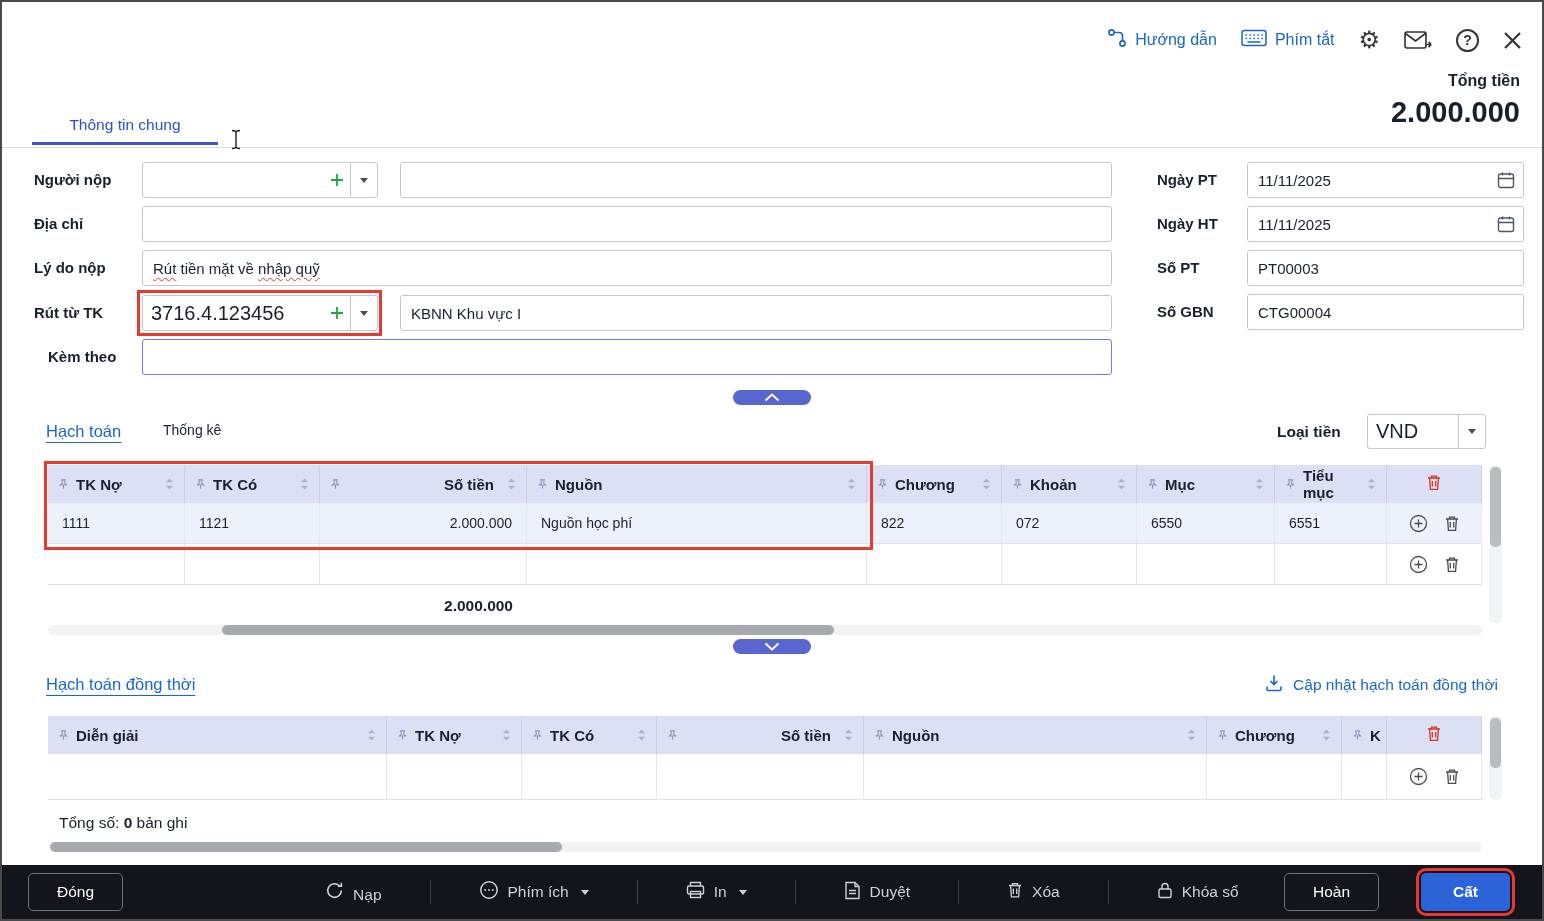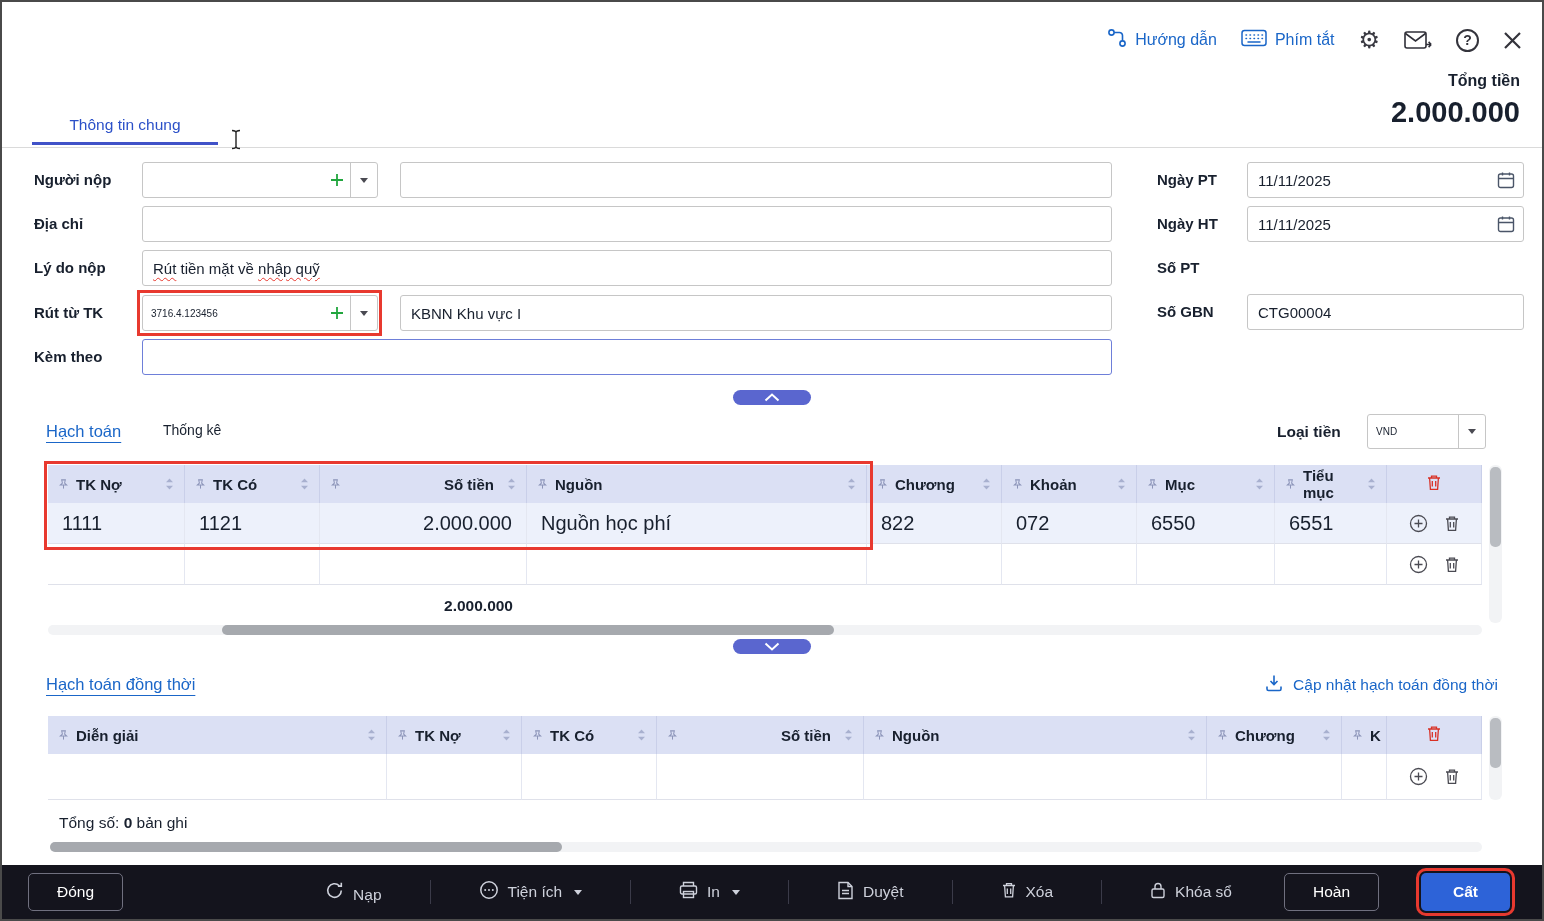--- a/index.html
+++ b/index.html
@@ -22,21 +22,21 @@
   
   .tab { position:absolute; left:30px; top:106px; width:186px; height:37px; display:flex; align-items:center; justify-content:center; color:#2b50c8; font-size:15.5px; border-bottom:3px solid #4052c8; cursor:pointer; }
   .hline { position:absolute; left:0; top:145px; width:100%; height:1px; background:#dadada; }
   .ibeam { position:absolute; left:228px; top:127px; }
   
   .lab { position:absolute; font-weight:700; font-size:15px; line-height:36px; color:#18202e; }
   .inp, input.inp { position:absolute; height:36px; border:1px solid #c6c6c6; border-radius:3px; background:#fff; font-size:15px; padding:0 10px; color:#18202e; font-family:inherit; outline:none; display:flex; align-items:center; }
   input.inp { display:block; }
   .inp.focused { border:1.5px solid #6e7fd9; }
   .combo { position:absolute; height:36px; border:1px solid #c6c6c6; border-radius:3px; display:flex; align-items:center; background:#fff; }
-  .combo input { border:none; outline:none; flex:1; min-width:0; font-size:10px; padding:0 8px; font-family:inherit; color:#18202e; background:transparent; }
+  .combo input { border:none; outline:none; flex:1; min-width:0; font-size:20px; padding:0 8px; font-family:inherit; color:#18202e; background:transparent; }
   .combo .plus { display:flex; align-items:center; margin-right:5px; cursor:pointer; }
   .combo .dd { width:27px; align-self:stretch; border-left:1px solid #c6c6c6; display:flex; align-items:center; justify-content:center; cursor:pointer; }
   .tri { width:0; height:0; border-left:4.5px solid transparent; border-right:4.5px solid transparent; border-top:5.5px solid #4a4a52; }
   .inpw { position:absolute; height:36px; border:1px solid #c6c6c6; border-radius:3px; display:flex; align-items:center; background:#fff; }
   .inpw input { flex:1; min-width:0; border:none; outline:none; font-size:15px; padding:0 10px; font-family:inherit; color:#18202e; }
   .inpw .cal { margin-right:8px; display:flex; cursor:pointer; }
   .sq { text-decoration:underline; text-decoration-style:wavy; text-decoration-color:#e8392f; text-decoration-thickness:1px; text-underline-offset:3px; }
   .hl { position:absolute; border:3px solid #e8392f; pointer-events:none; z-index:6; }
   
   .pill { position:absolute; left:50%; transform:translateX(-50%); width:78px; height:15px; background:#5a66cf; border-radius:8px; display:flex; align-items:center; justify-content:center; cursor:pointer; }
@@ -48,21 +48,21 @@
   .tbl { position:absolute; left:46px; width:1434px; }
   .thead { display:flex; height:38px; background:#dbe0f4; }
   .th { display:flex; align-items:center; gap:7px; padding:0 10px; border-right:1px solid #c9cfe9; font-weight:700; font-size:15px; color:#18202e; }
   .th .sort { margin-left:auto; display:flex; }
   .th.num .th-label { margin-left:auto; }
   .th.num .sort { margin-left:6px; }
   .th.actions { justify-content:center; }
   .tr { display:flex; background:#fff; }
   .tr.h41 { height:41px; } .tr.h46 { height:46px; }
   .tr.alt { background:#edf1fb; }
-  .td { display:flex; align-items:center; padding:0 14px; font-size:20px; color:#18202e; border-right:1px solid #e4e7f1; border-bottom:1px solid #dfe1ea; }
+  .td { display:flex; align-items:center; padding:0 14px; font-size:14px; color:#18202e; border-right:1px solid #e4e7f1; border-bottom:1px solid #dfe1ea; }
   .td.num { justify-content:flex-end; }
   .td.actions { justify-content:center; gap:16px; padding:0; }
   .icon-btn { display:flex; align-items:center; cursor:pointer; }
   .tb1 .col0{width:137px}.tb1 .col1{width:135px}.tb1 .col2{width:207px}.tb1 .col3{width:340px}.tb1 .col4{width:135px}.tb1 .col5{width:135px}.tb1 .col6{width:138px}.tb1 .col7{width:112px}.tb1 .col8{width:95px}
   .tb2 .col0{width:339px}.tb2 .col1{width:135px}.tb2 .col2{width:135px}.tb2 .col3{width:207px}.tb2 .col4{width:343px}.tb2 .col5{width:135px}.tb2 .col6{width:45px}.tb2 .col7{width:95px}
   .total-row { margin-left:272px; width:207px; text-align:right; padding:12px 14px 0; font-weight:700; font-size:15.5px; }
   .hscroll { position:relative; margin-top:10px; height:10px; background:#f2f3f5; border-radius:5px; }
   .hthumb { position:absolute; top:0; height:10px; background:#a6a9ae; border-radius:5px; cursor:pointer; }
   .vscroll { position:absolute; width:13px; background:#f2f3f5; border-radius:6px; }
   .vthumb { position:absolute; left:1px; width:11px; background:#b9bcc1; border-radius:5px; cursor:pointer; }
@@ -161,21 +161,21 @@
           <path d="M8 2v12M2 8h12" stroke="#21a63e" stroke-width="1.8"></path>
         </svg>
       </span>
     <span class="dd">
         <span class="tri"></span>
       </span>
   </div>
   <input class="inp" style="left: 398px; top: 293px; width: 712px;" value="KBNN Khu vực I">
   <div class="hl" style="left:135px; top:288px; width:245px; height:46px;"></div>
 
-  <div class="lab" style="left:32px; top:337px;">Kèm theo</div>
+  <div class="lab" style="left:46px; top:337px;">Kèm theo</div>
   <input class="inp focused" style="left: 140px; top: 337px; width: 970px;" value="">
 
   <div class="lab" style="left:1155px; top:160px;">Ngày PT</div>
   <div class="inpw" style="left:1245px; top:160px; width:277px;">
     <input value="11/11/2025" style="">
     <span class="cal">
         <svg width="18" height="18" viewBox="0 0 18 18" fill="none" stroke="#4a5568" stroke-width="1.4">
           <rect x="1.5" y="3" width="15" height="13.5" rx="2"></rect>
           <path d="M1.5 7.5h15M5.5 1.5v3M12.5 1.5v3"></path>
         </svg>
@@ -185,20 +185,21 @@
   <div class="inpw" style="left:1245px; top:204px; width:277px;">
     <input value="11/11/2025" style="">
     <span class="cal">
         <svg width="18" height="18" viewBox="0 0 18 18" fill="none" stroke="#4a5568" stroke-width="1.4">
           <rect x="1.5" y="3" width="15" height="13.5" rx="2"></rect>
           <path d="M1.5 7.5h15M5.5 1.5v3M12.5 1.5v3"></path>
         </svg>
       </span>
   </div>
   <div class="lab" style="left:1155px; top:248px;">Số PT</div>
+  <input class="inp" style="left: 1245px; top: 248px; width: 277px;" value="PT00003">
   <div class="lab" style="left:1155px; top:292px;">Số GBN</div>
   <input class="inp" style="left: 1245px; top: 292px; width: 277px;" value="CTG00004">
 
   <div class="pill" style="top:388px;">
       <svg width="16" height="9" viewBox="0 0 16 9" fill="none" stroke="#fff" stroke-width="2">
         <path d="M1.5 7.5 8 1.5l6.5 6"></path>
       </svg>
     </div>
 
   <div class="subtab-a">Hạch toán</div>
@@ -534,21 +535,21 @@
       <span>Nạp</span>
     </div>
     <div class="fdiv"></div>
     <div class="ftool">
       <span><svg width="20" height="20" viewBox="0 0 20 20" fill="none">
             <circle cx="10" cy="10" r="8.2" stroke="#ced1db" stroke-width="1.5"></circle>
             <circle cx="6.2" cy="10" r="1" fill="#ced1db"></circle>
             <circle cx="10" cy="10" r="1" fill="#ced1db"></circle>
             <circle cx="13.8" cy="10" r="1" fill="#ced1db"></circle>
           </svg></span>
-      <span>Tiện ích</span>
+      <span>Phím ích</span>
       <span class="fchev"></span>
     </div>
     <div class="fdiv"></div>
     <div class="ftool">
       <span><svg width="19" height="18" viewBox="0 0 19 18" fill="none" stroke="#ced1db" stroke-width="1.4">
             <path d="M4.5 5V1.5h10V5"></path>
             <rect x="1.5" y="5" width="16" height="8" rx="1.5"></rect>
             <rect x="4.5" y="10.5" width="10" height="6"></rect>
           </svg></span>
       <span>In</span>

